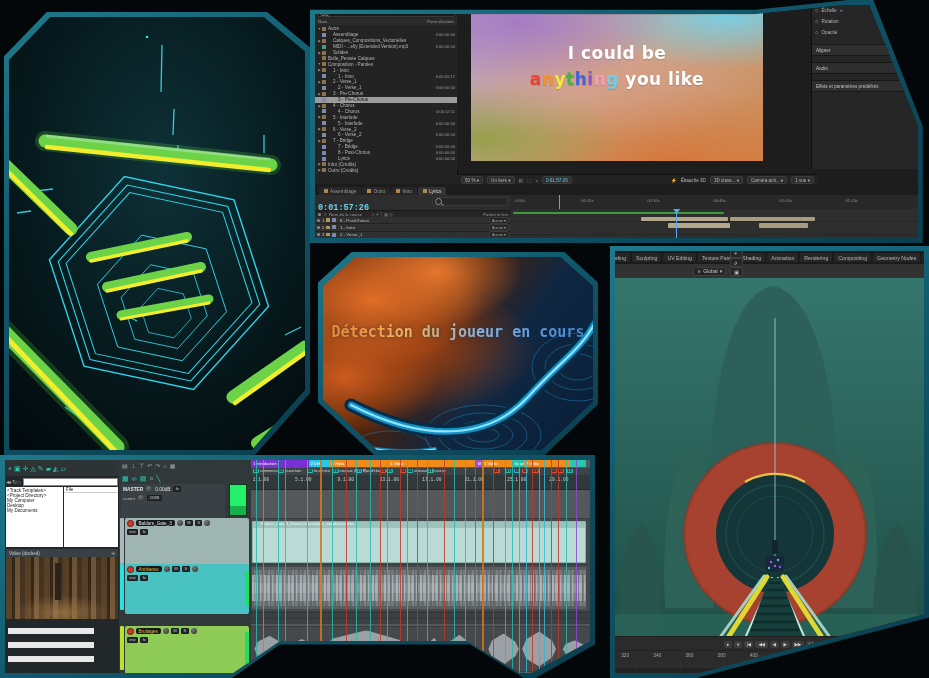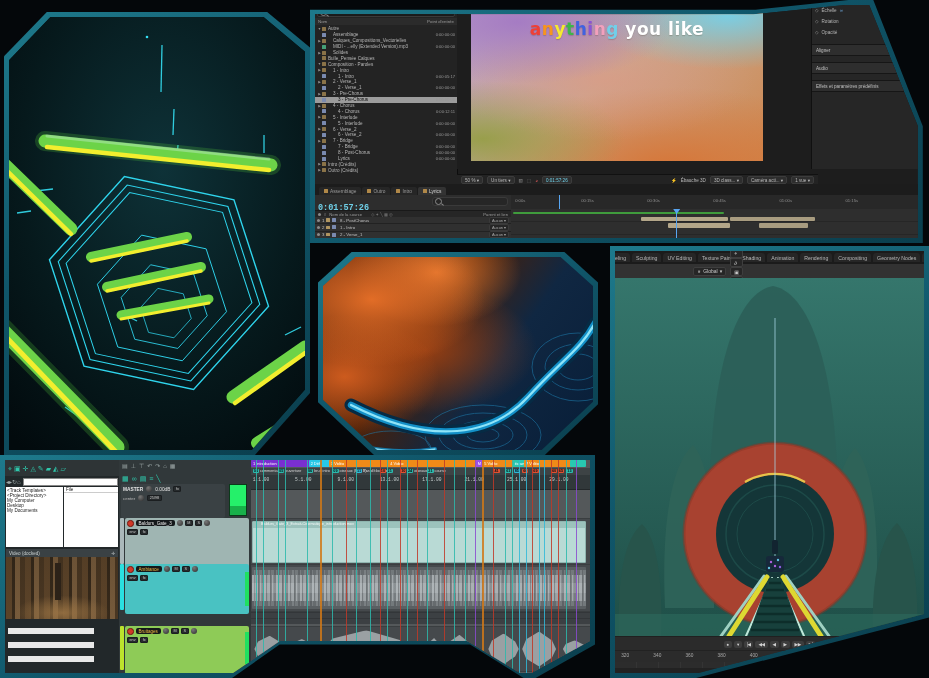--- a/index.html
+++ b/index.html
@@ -405,20 +405,21 @@
       <div class="abs" style="left:0;right:0;bottom:0;height:9px;background:#262626;display:flex;align-items:center;gap:3px;padding:0 3px;font-size:4.4px;color:#a8a8a8">
         <span class="pic ic-folder"></span>
         <span class="pic ic-comp"></span>
         <span>8 bpc</span>
         <span style="width:16px;height:4px;background:#3a3a3a"></span>
       </div>
     </div>
 
     <div class="abs ae-canvas-wrap">
       <div class="abs ae-canvas">
+        <div class="lyric" style="font-size:17px;margin-top:30px">I could be</div>
         <div class="lyric" style="font-size:17px;margin-top:6px"><span><span style="color: rgb(238, 64, 54);">a</span><span style="color: rgb(247, 148, 30);">n</span><span style="color: rgb(245, 235, 49);">y</span><span style="color: rgb(61, 181, 74);">t</span><span style="color: rgb(64, 98, 224);">h</span><span style="color: rgb(138, 85, 214);">i</span><span style="color: rgb(242, 160, 189);">n</span><span style="color: rgb(114, 207, 233);">g</span></span><span> you like</span></div>
       </div>
     </div>
     <div class="abs ae-vbar">
       <span class="vchip"><span>50 %</span> ▾</span>
       <span class="vchip"><span>Un tiers</span> ▾</span>
       <span style="color:#8a8a8a">▧</span>
       <span style="color:#8a8a8a">⬚</span>
       <span style="color:#c05050">◕</span>
       <span class="vchip" style="color:#6fd0e8">0:01:57:26</span>
@@ -569,20 +570,21 @@
           <ellipse cx="68" cy="192" rx="40" ry="18"></ellipse>
       </g>
       <g fill="none" stroke-linecap="round">
         <path d="M 28,148 C 110,190 170,178 205,140 S 258,92 272,66" stroke="#062b44" stroke-width="13"></path>
         <path d="M 28,148 C 110,190 170,178 205,140 S 258,92 272,66" stroke="#1390c8" stroke-width="6.5"></path>
         <path d="M 28,148 C 110,190 170,178 205,140 S 258,92 272,66" stroke="#8fe4f8" stroke-width="2.2"></path>
         <path d="M -5,178 C 40,192 75,198 112,192" stroke="#1390c8" stroke-width="4" opacity=".8"></path>
         <path d="M -5,178 C 40,192 75,198 112,192" stroke="#8fe4f8" stroke-width="1.4" opacity=".9"></path>
       </g>
     </svg>
+    <span class="gcap">Détection du joueur en cours</span>
   </div>
 </div>
 
 <div class="pborder" style="left:610px;top:246px;width:319px;height:432px;clip-path:polygon(0 0,100% 0,100% 86%,27% 100%,0 100%)">
   <div class="pinner" style="clip-path:polygon(0 0,100% 0,100% 86%,27% 100%,0 100%);background:#2b2b2b">
     <div class="abs b-tabs">
       <span class="btab">Modeling</span>
         <span class="btab">Sculpting</span>
         <span class="btab">UV Editing</span>
         <span class="btab">Texture Paint</span>

